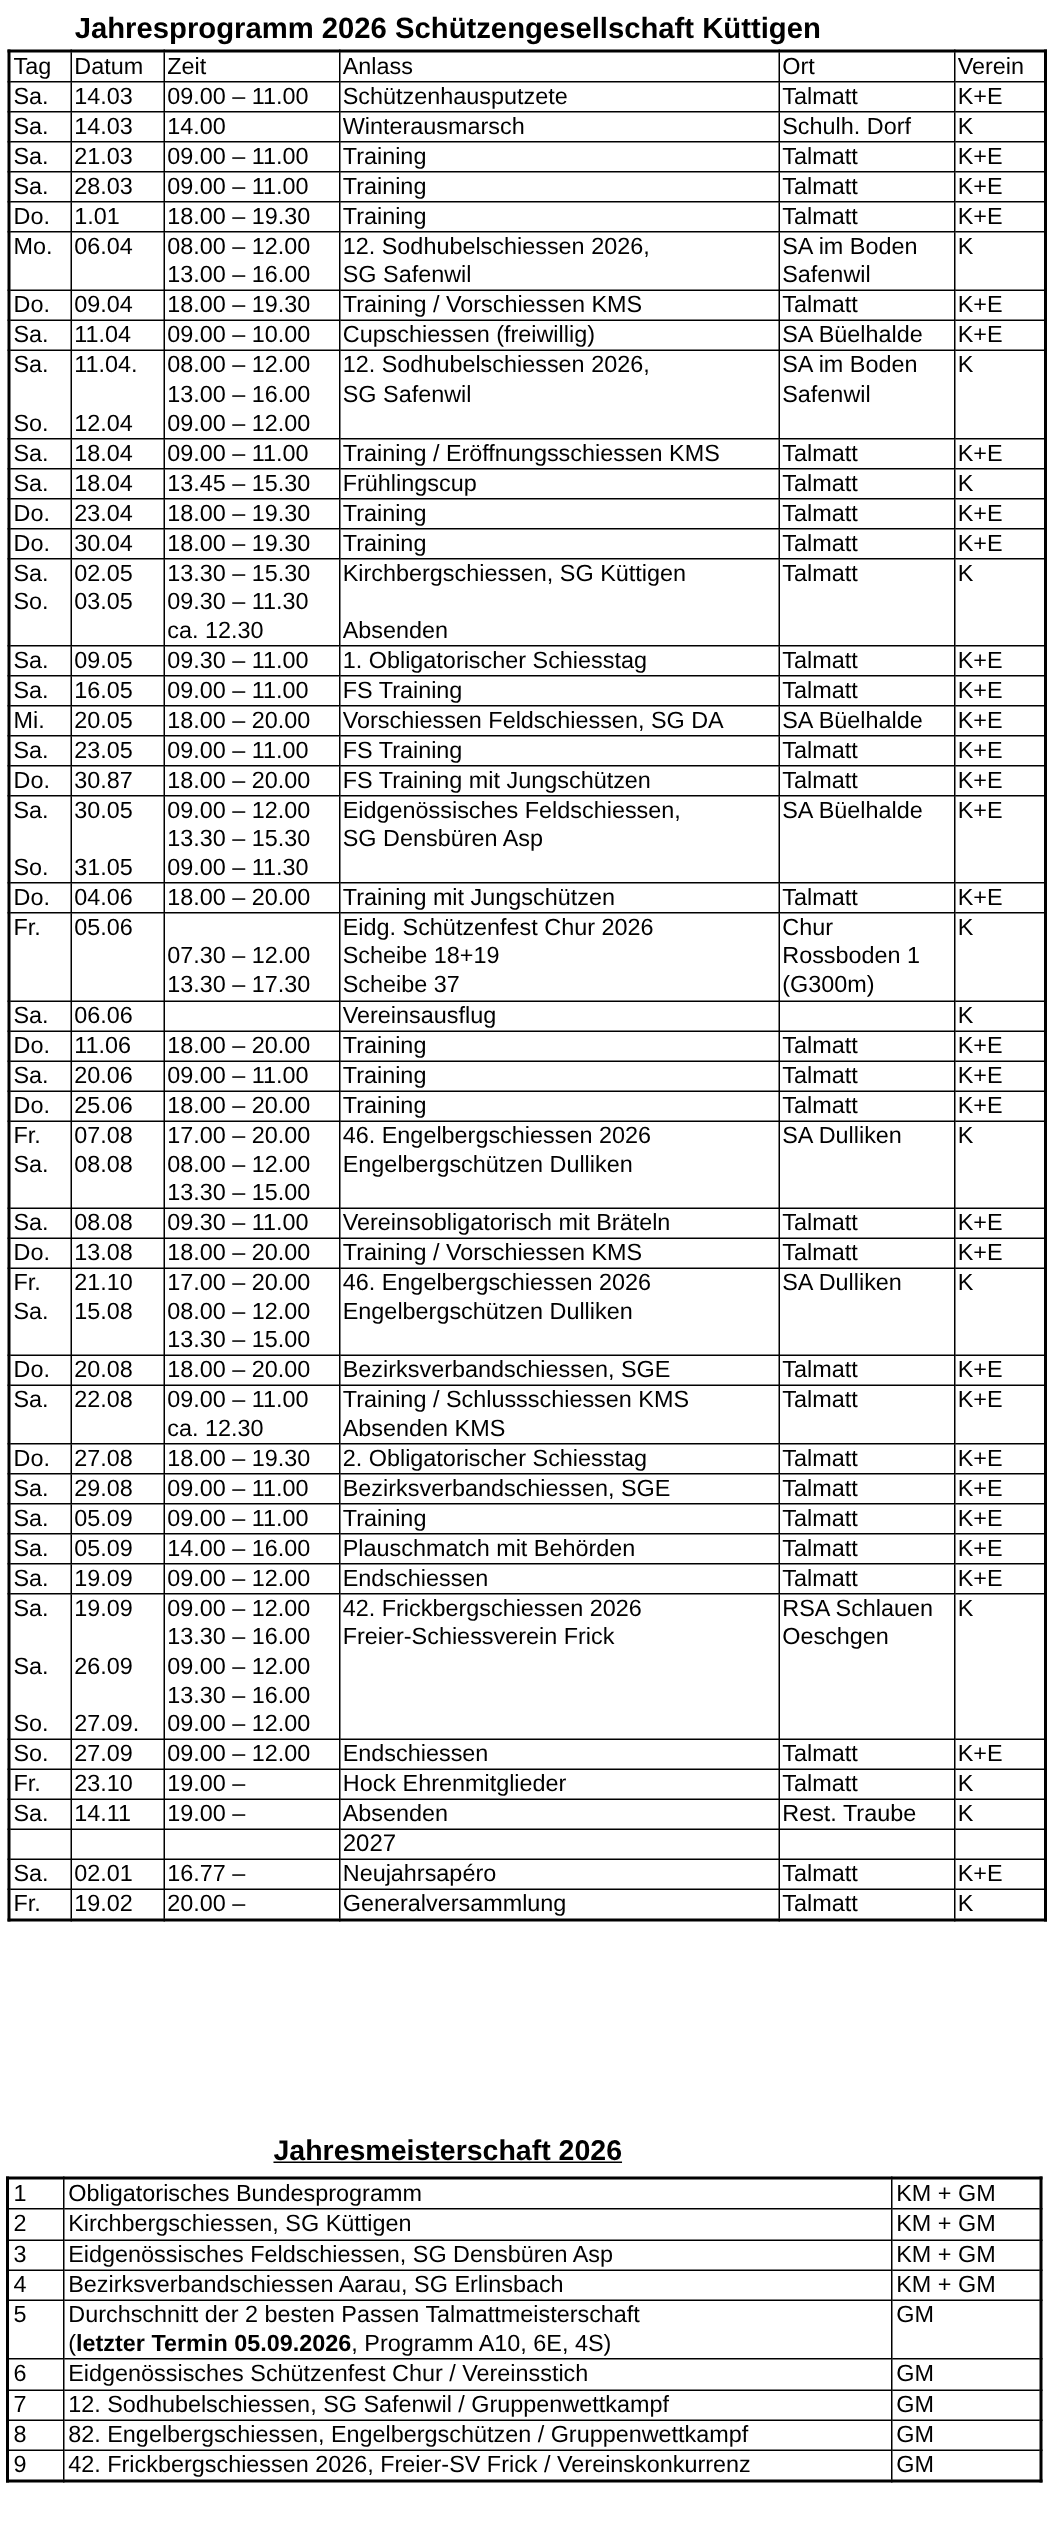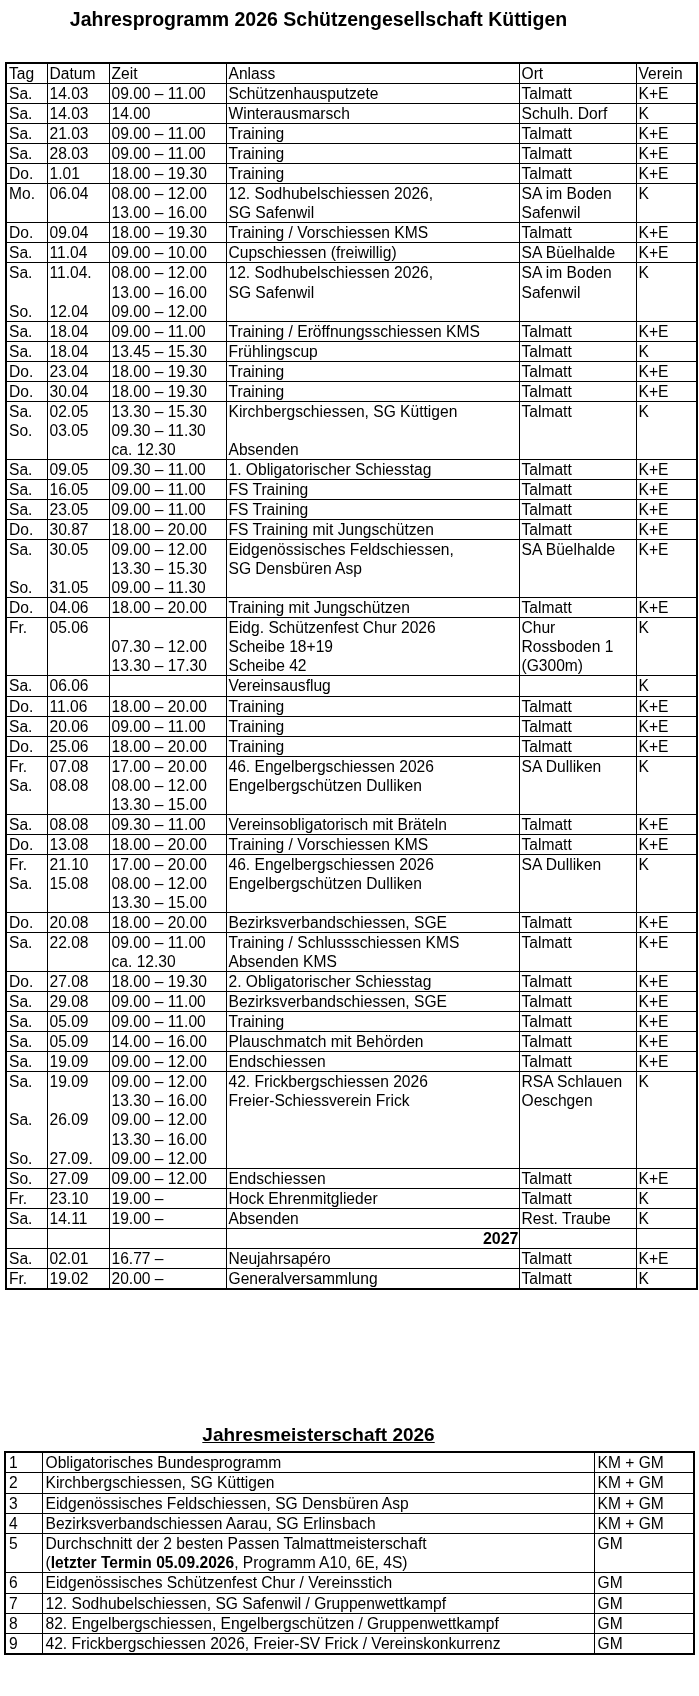--- a/index.html
+++ b/index.html
@@ -2,32 +2,32 @@
 <html><head>
 <meta charset="utf-8">
 <style>
   html, body { margin: 0; padding: 0; background: #ffffff; }
   body {
     width: 699px; height: 1696px; position: relative; overflow: hidden;
     font-family: "Liberation Sans", sans-serif; color: #000;
   }
   .title {
     position: absolute; left: 0; width: 597px; text-align: center;
-    font-weight: bold; font-size: 19.5px; letter-spacing: 0px; margin-left: 20px;
+    font-weight: bold; font-size: 19.5px; letter-spacing: 0px;
   }
   #title-main { top: 8px; }
   #title-sub { top: 1424px; font-size: 19px; text-decoration: underline; }
 
   table { border-collapse: collapse; position: absolute; table-layout: fixed; }
-  #program { left: 5px; top: 62px; width: 691px; border: 2px solid #000; }
+  #program { left: 5px; top: 33px; width: 691px; border: 2px solid #000; }
   #program td {
     border: 1px solid #000; padding: 0 0 0 2px; vertical-align: top;
     font-size: 15.6px; line-height: 19.05px; white-space: pre; overflow: hidden;
   }
-  #program .year td { text-align: right; font-weight: bold; font-size: 16px; margin-top: 40px; }
+  #program .year td { text-align: left; font-weight: normal; font-size: 16px; margin-top: 40px; }
   .line { display: block; height: 19.05px; }
   .it { }
 
   #jm { left: 4px; top: 1451px; width: 689px; border: 2px solid #000; }
   #jm td {
     border: 1px solid #000; padding: 0 0 0 3px; vertical-align: top;
     font-size: 15.6px; line-height: 19.3px; white-space: pre;
   }
   b { font-weight: bold; }
 </style>
@@ -178,20 +178,28 @@
       </tr>
       <tr>
         <td><span class="line">Sa.</span></td>
         <td><span class="line">16.05</span></td>
         <td><span class="line">09.00 – 11.00</span></td>
         <td><span class="line">FS Training</span></td>
         <td><span class="line">Talmatt</span></td>
         <td>K+E</td>
       </tr>
       <tr>
+        <td><span class="line">Mi.</span></td>
+        <td><span class="line">20.05</span></td>
+        <td><span class="line">18.00 – 20.00</span></td>
+        <td><span class="line">Vorschiessen Feldschiessen, SG DA</span></td>
+        <td><span class="line">SA Büelhalde</span></td>
+        <td>K+E</td>
+      </tr>
+      <tr>
         <td><span class="line">Sa.</span></td>
         <td><span class="line">23.05</span></td>
         <td><span class="line">09.00 – 11.00</span></td>
         <td><span class="line">FS Training</span></td>
         <td><span class="line">Talmatt</span></td>
         <td>K+E</td>
       </tr>
       <tr>
         <td><span class="line">Do.</span></td>
         <td><span class="line">30.87</span></td>
@@ -213,21 +221,21 @@
         <td><span class="line">04.06</span></td>
         <td><span class="line">18.00 – 20.00</span></td>
         <td><span class="line">Training mit Jungschützen</span></td>
         <td><span class="line">Talmatt</span></td>
         <td>K+E</td>
       </tr>
       <tr>
         <td><span class="line">Fr.</span><span class="line"></span><span class="line"></span></td>
         <td><span class="line">05.06</span><span class="line"></span><span class="line"></span></td>
         <td><span class="line"></span><span class="line">07.30 – 12.00</span><span class="line">13.30 – 17.30</span></td>
-        <td><span class="line">Eidg. Schützenfest Chur 2026</span><span class="line">Scheibe 18+19</span><span class="line">Scheibe 42</span></td>
+        <td><span class="line">Eidg. Schützenfest Chur 2026</span><span class="line">Scheibe 18+19</span><span class="line">Scheibe 37</span></td>
         <td><span class="line">Chur</span><span class="line">Rossboden 1</span><span class="line">(G300m)</span></td>
         <td>K</td>
       </tr>
       <tr>
         <td><span class="line">Sa.</span></td>
         <td><span class="line">06.06</span></td>
         <td><span class="line"></span></td>
         <td><span class="line">Vereinsausflug</span></td>
         <td><span class="line"></span></td>
         <td>K</td>

